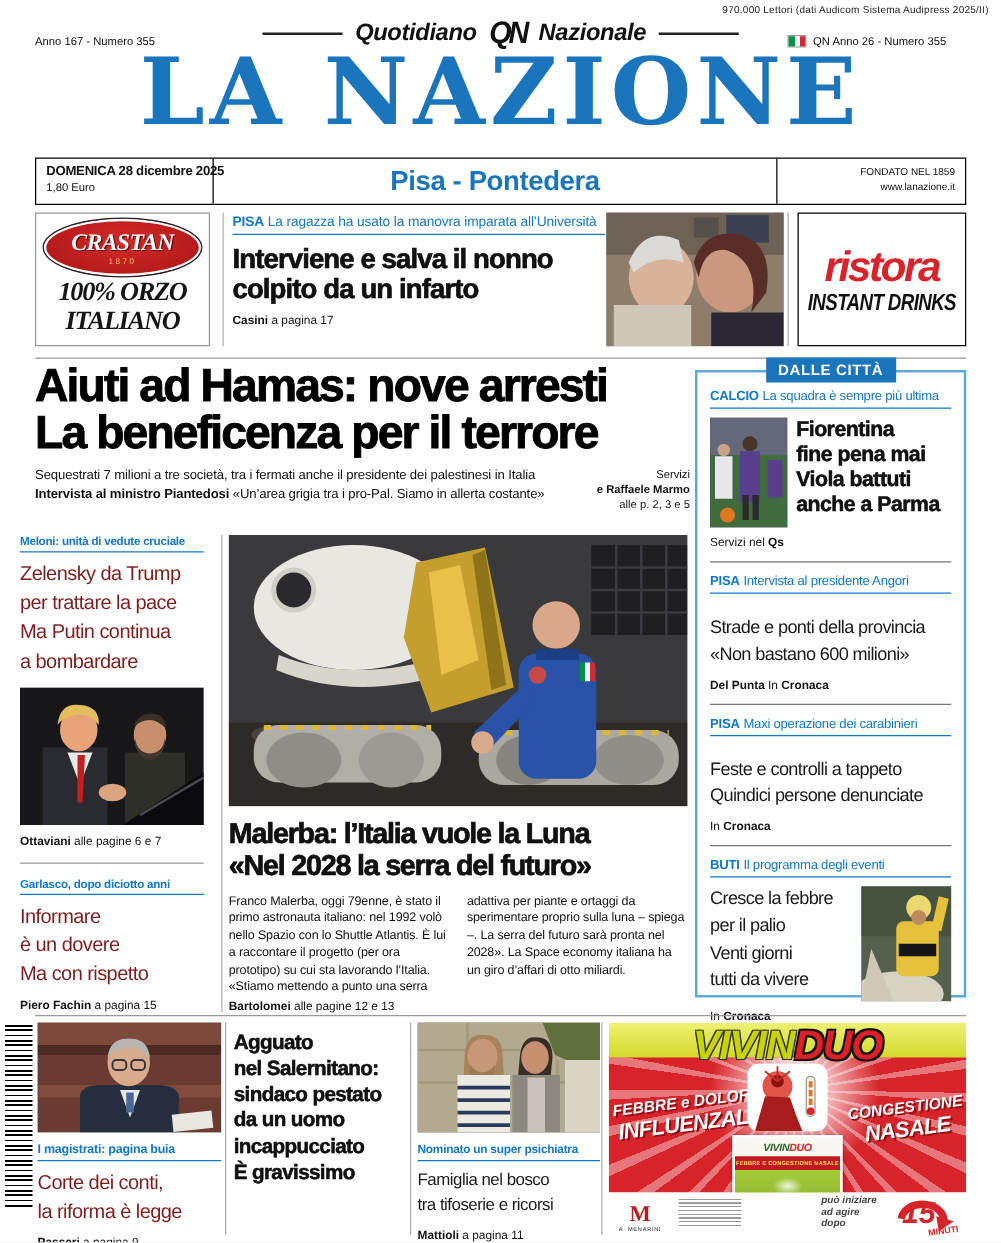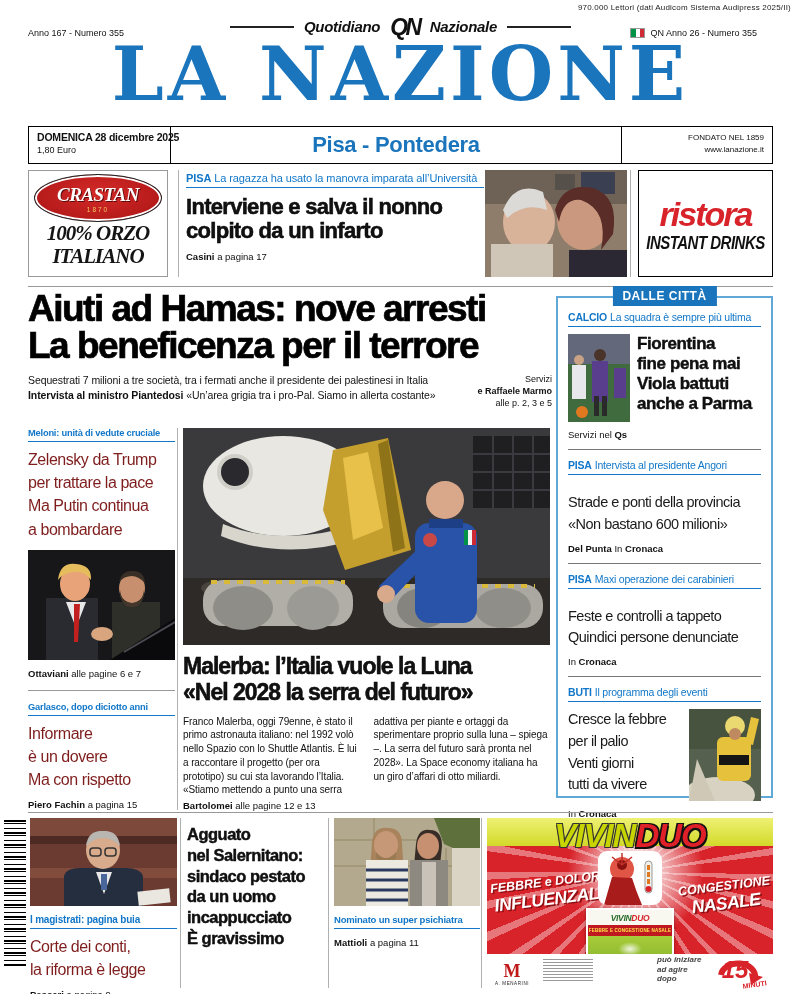--- a/index.html
+++ b/index.html
@@ -3,21 +3,21 @@
 <meta charset="utf-8">
 <style>
   *{margin:0;padding:0;box-sizing:border-box}
   body{background:#e8e8e8;font-family:"Liberation Sans",sans-serif;color:#111;-webkit-font-smoothing:antialiased}
   .page{position:relative;width:801px;height:994px;margin:0 auto;background:#fff;overflow:hidden}
 
   
   .readers{position:absolute;top:3px;right:10px;font-size:8px;color:#222;letter-spacing:.2px}
   .qn-row{position:absolute;top:13px;left:0;right:0;display:flex;align-items:center;justify-content:center;gap:10px}
   .qn-rule{width:64px;height:2px;background:#222}
-  .qn-word{font-size:15px;font-weight:700;font-style:italic;letter-spacing:-.3px}
+  .qn-word{font-size:19px;font-weight:700;font-style:italic;letter-spacing:-.3px}
   .qn-logo{font-size:23px;font-weight:700;font-style:italic;letter-spacing:-2.5px;transform:scaleY(1.08)}
   .issue{position:absolute;top:28px;font-size:9px;color:#111}
   .issue.l{left:28px}
   .issue.r{right:44px;display:flex;gap:5px;align-items:flex-start}
   .flag{display:inline-flex;width:15px;height:10px;border:.5px solid #999}
   .flag i{flex:1}.flag .g{background:#009246}.flag .w{background:#fff}.flag .r{background:#ce2b37}
 
   
   .masthead{position:absolute;top:36px;left:0;right:0;text-align:center;font-family:"DejaVu Serif",serif;
     font-weight:700;font-size:74px;line-height:1.05;color:var(--accent,#1b75bc);letter-spacing:4px}
@@ -75,21 +75,21 @@
   .rail .kicker{font-size:10.5px;letter-spacing:-.2px}
   .rs-row{display:flex;gap:7px;margin-top:7px}
   .ph-calcio{width:62px;height:88px;flex:none}
   .ph-jockey{width:72px;height:92px;flex:none}
   .rail-hl-b{font-size:17px;font-weight:700;letter-spacing:-.4px;line-height:1.18;-webkit-text-stroke:.4px #000}
   .rail-hl{font-size:14.5px;font-weight:400;letter-spacing:-.5px;line-height:1.5;color:#1a1a1a;margin-top:17px;width:200px}
   .rail .byline{margin-top:7px}
   .rail-sep{height:1px;background:#777;margin:9px 0}
 
   
-  .leftcol{position:absolute;left:28px;top:428px;width:147px}
+  .leftcol{position:absolute;left:16px;top:428px;width:147px}
   .col-hl{font-size:16px;font-weight:400;letter-spacing:-.45px;line-height:1.45;color:#7f1d1d;margin-top:6px}
   .ph-trump{width:147px;height:110px;margin-top:9px}
   .sep{height:1px;background:#999;margin:11px 0}
   .vdiv-lc{left:177px;top:428px;height:382px}
   .center{position:absolute;left:183px;top:428px;width:367px}
   .ph-astro{width:367px;height:217px}
   .mal-hl{margin-top:9px;font-size:23px;font-weight:700;letter-spacing:-1px;line-height:1.12;-webkit-text-stroke:.5px #000}
   .mal-body{display:flex;gap:14px;margin-top:9px;font-size:10px;line-height:1.38;letter-spacing:-.1px}
   .mal-body>div{flex:1}
   .mal-by{text-align:left;font-size:9.5px;margin-top:3px}
@@ -445,20 +445,22 @@
           <path d="M42 34 Q52 46 62 34 L62 40 Q52 50 42 40 Z" fill="#9a7a52"></path>
           <rect x="32" y="42" width="42" height="46" fill="#ece9e1"></rect>
           <path d="M32 52 h42 M32 62 h42 M32 72 h42 M32 82 h42" stroke="#2a3a5e" stroke-width="3"></path>
           <path d="M82 26 Q84 10 96 12 Q108 12 108 28 L106 48 L80 48 Z" fill="#382d26"></path>
           <ellipse cx="94" cy="28" rx="11" ry="13" fill="#c79070"></ellipse>
           <rect x="76" y="42" width="38" height="46" fill="#8d8880"></rect>
           <rect x="88" y="44" width="14" height="44" fill="#c8c2b8"></rect>
         </svg>
       </figure>
       <span class="kicker-s" style="font-size:9.5px">Nominato un super psichiatra</span>
+      <h3 class="col-hl-sm lines">Famiglia nel bosco
+tra tifoserie e ricorsi</h3>
       <div class="byline"><span class="nm">Mattioli</span> <span>a pagina 11</span></div>
     </div>
     <div class="vdb" style="left:481px"></div>
 
     <div class="vivin">
       <div class="vv-band"></div>
       <div class="vv-red"></div>
       <div class="vv-brand"><span class="a">VIVIN</span><span class="b">DUO</span></div>
       <div class="vv-side vv-left">
         <span class="vv-s1">FEBBRE e DOLORI</span>

